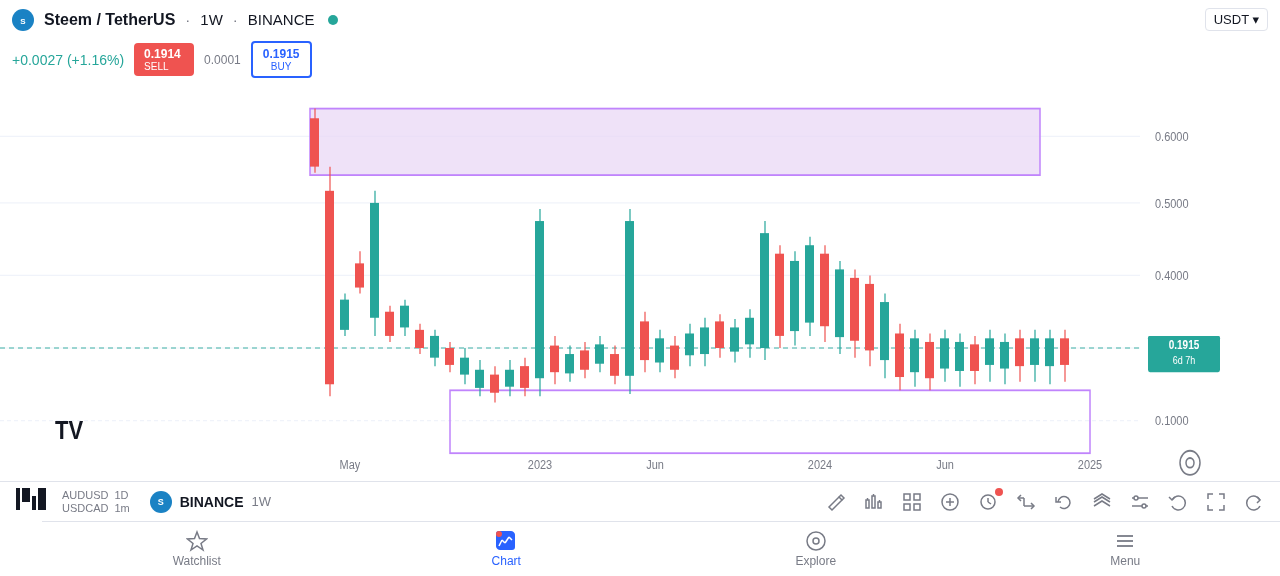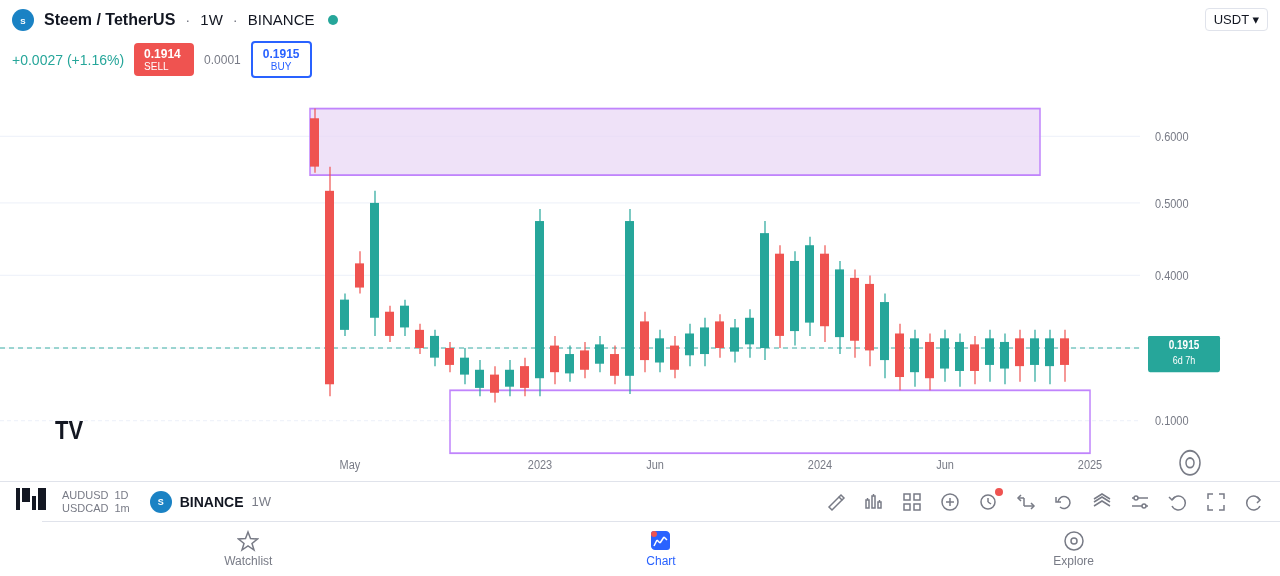--- a/index.html
+++ b/index.html
@@ -598,13 +598,21 @@
 
   <div class="nav-item">
     <svg width="22" height="22" viewBox="0 0 22 22" fill="none">
       <circle cx="11" cy="11" r="9" stroke="#787b86" stroke-width="1.5"></circle>
       <circle cx="11" cy="11" r="3" stroke="#787b86" stroke-width="1.5"></circle>
     </svg>
     <span>Explore</span>
   </div>
 
 
+  <div class="nav-item">
+    <svg width="22" height="22" viewBox="0 0 22 22" fill="none">
+      <line x1="3" y1="6" x2="19" y2="6" stroke="#787b86" stroke-width="1.8"></line>
+      <line x1="3" y1="11" x2="19" y2="11" stroke="#787b86" stroke-width="1.8"></line>
+      <line x1="3" y1="16" x2="19" y2="16" stroke="#787b86" stroke-width="1.8"></line>
+    </svg>
+    <span>Menu</span>
+  </div>
 </div>
 
 </body></html>

